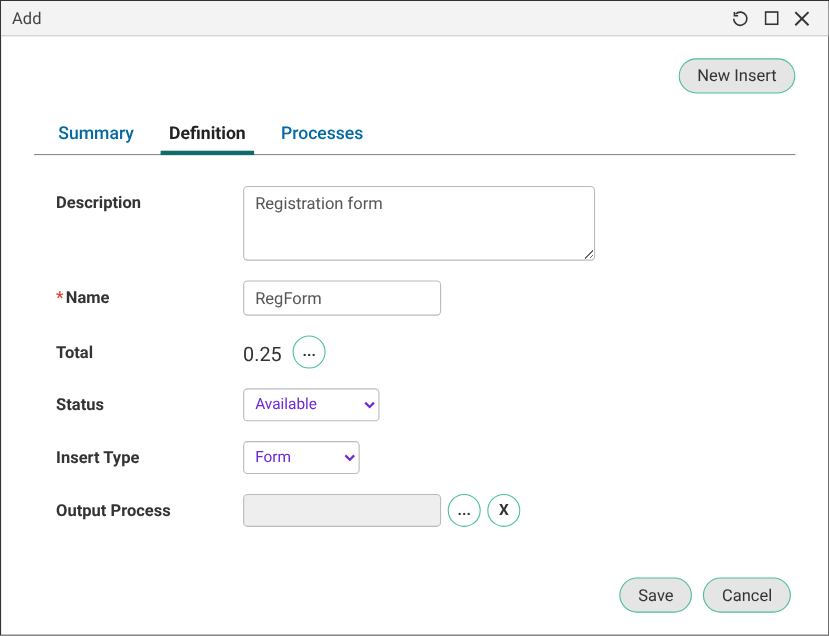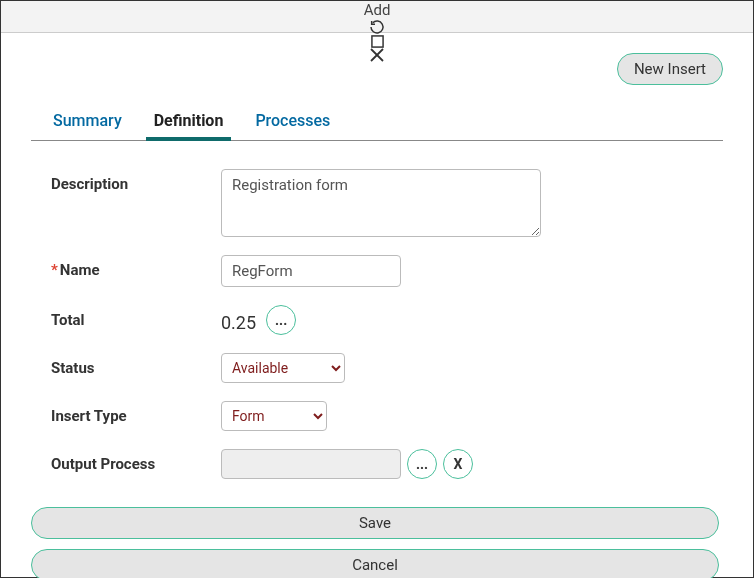--- a/index.html
+++ b/index.html
@@ -18,21 +18,20 @@
   }
   .titlebar {
     height: 32px;
     background: #f3f3f3;
     border-bottom: 1px solid #ccc;
     display: flex;
     align-items: center;
     padding: 0 10px;
     font-size: 15px;
     color: #444;
-    flex-direction: column;
   }
   .titlebar .title { flex: 1; }
   .titlebar .ctrl {
     width: 28px;
     height: 28px;
     display: flex;
     align-items: center;
     justify-content: center;
     font-size: 16px;
     cursor: pointer;
@@ -140,38 +139,37 @@
     cursor: pointer;
   }
   select.sel {
     height: 30px;
     border: 1px solid #bbb;
     border-radius: 4px;
     padding: 2px 6px;
     font-size: 14px;
     font-family: inherit;
     background: #fff;
-    color: #7f1d1d;
+    color: #6d28d9;
   }
   .sel.status { width: 124px; }
   .sel.type { width: 106px; }
   .disabled-input {
     width: 180px;
     height: 30px;
     border: 1px solid #bbb;
     border-radius: 4px;
     background: #eee;
   }
   .footer {
     margin-top: auto;
     display: flex;
     justify-content: flex-end;
     gap: 10px;
     padding-right: 4px;
-    flex-direction: column;
   }
 </style>
 </head>
 <body>
 
 <div class="window">
 
   <div class="titlebar">
     <span class="title">Add</span>
     <span class="ctrl">

